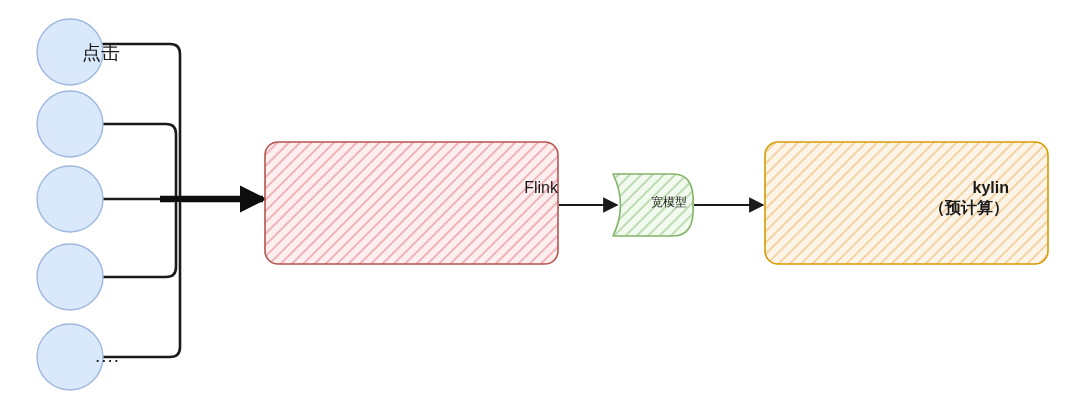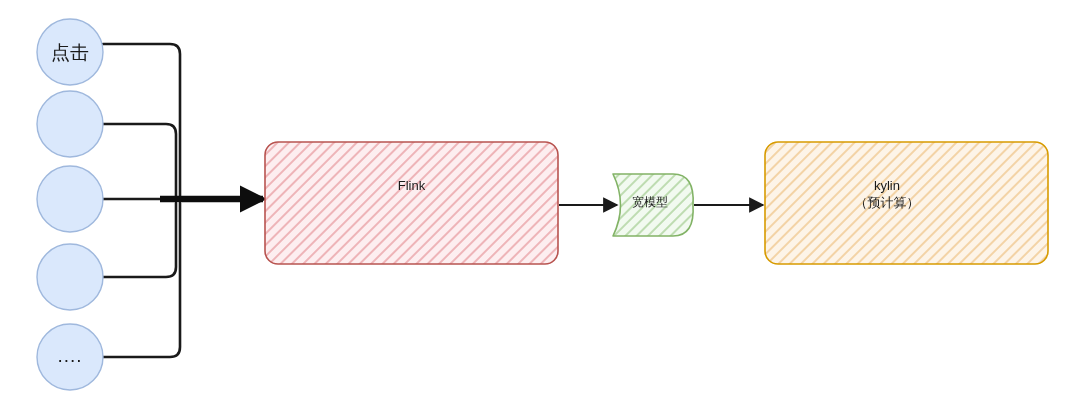--- a/index.html
+++ b/index.html
@@ -21,32 +21,32 @@
   }
   #diagram-svg {
     position: absolute;
     left: 0;
     top: 0;
     width: 1080px;
     height: 410px;
   }
   .node-label {
     position: absolute;
-    text-align: center;
+    text-align: right;
     color: #1a1a1a;
     pointer-events: none;
     line-height: 1.28;
     white-space: nowrap;
   }
   .circle-label {
     font-size: 19px;
     font-weight: 500;
   }
   .box-label {
-    font-size: 13px;
+    font-size: 16px;
   }
   .hex-label {
     font-size: 12px;
     font-weight: 500;
   }
   .dots-label {
     font-size: 19px;
     letter-spacing: 1px;
   }
 </style>
@@ -113,18 +113,18 @@
 
 
   <div class="node-label dots-label" style="left:20px; top:344px; width:100px;">....</div>
 
   <div class="node-label box-label" style="left:265px; top:178px; width:293px;">
     <div>Flink</div>
   </div>
 
   <div class="node-label hex-label" style="left:613px; top:195px; width:74px;">宽模型</div>
 
-  <div class="node-label box-label" style="left:765px; top:178px; width:244px;">
+  <div class="node-label box-label" style="left:765px; top:178px; width:244px;font-weight:bold;">
     <div>kylin</div>
     <div>（预计算）</div>
   </div>
 
 </div>
 
 </body></html>

